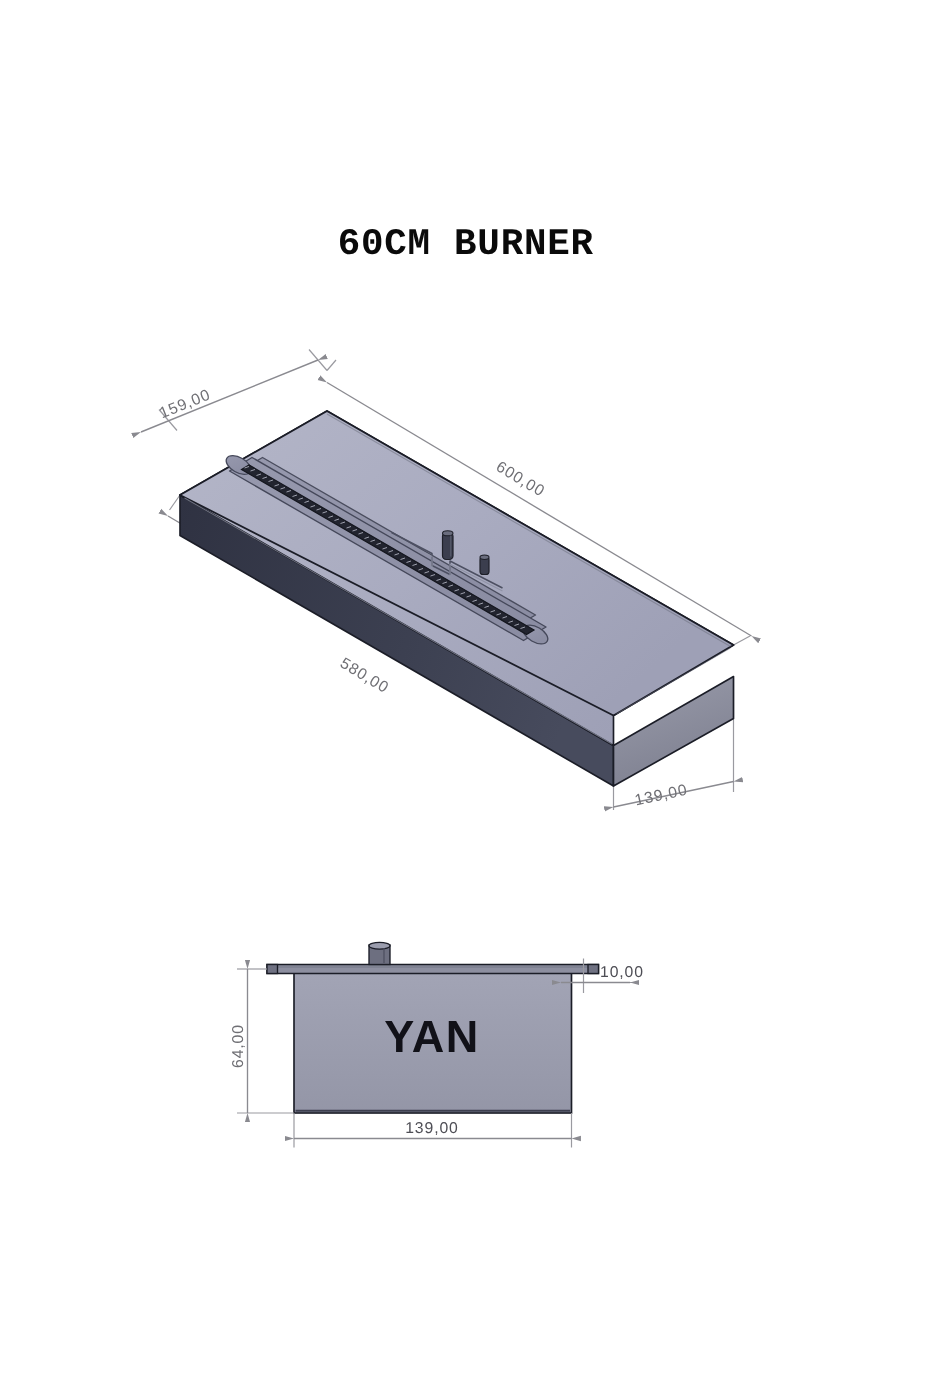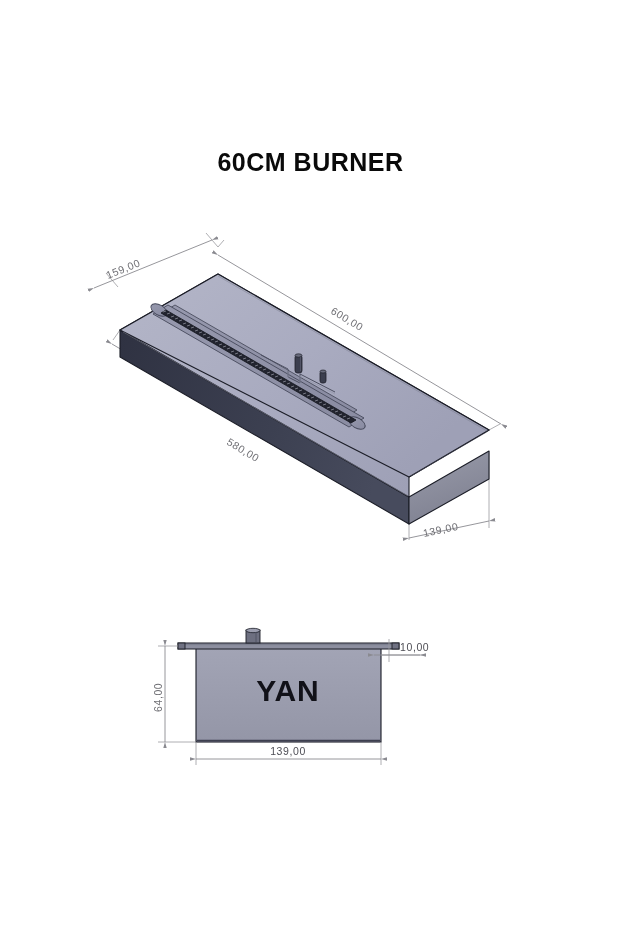--- a/index.html
+++ b/index.html
@@ -19,21 +19,21 @@
     position: absolute;
     inset: 0;
     background: #ffffff;
   }
   .title {
     position: absolute;
     left: 0;
     top: 148px;
     width: 621px;
     text-align: center;
-    font-family: Liberation Sans, sans-serif;
+    font-family: Liberation Mono, monospace;
     font-weight: bold;
     font-size: 25px;
     letter-spacing: 0.5px;
     color: #0a0a0a;
     user-select: none;
   }
   .drawing-svg {
     position: absolute;
     left: 0;
     top: 0;

